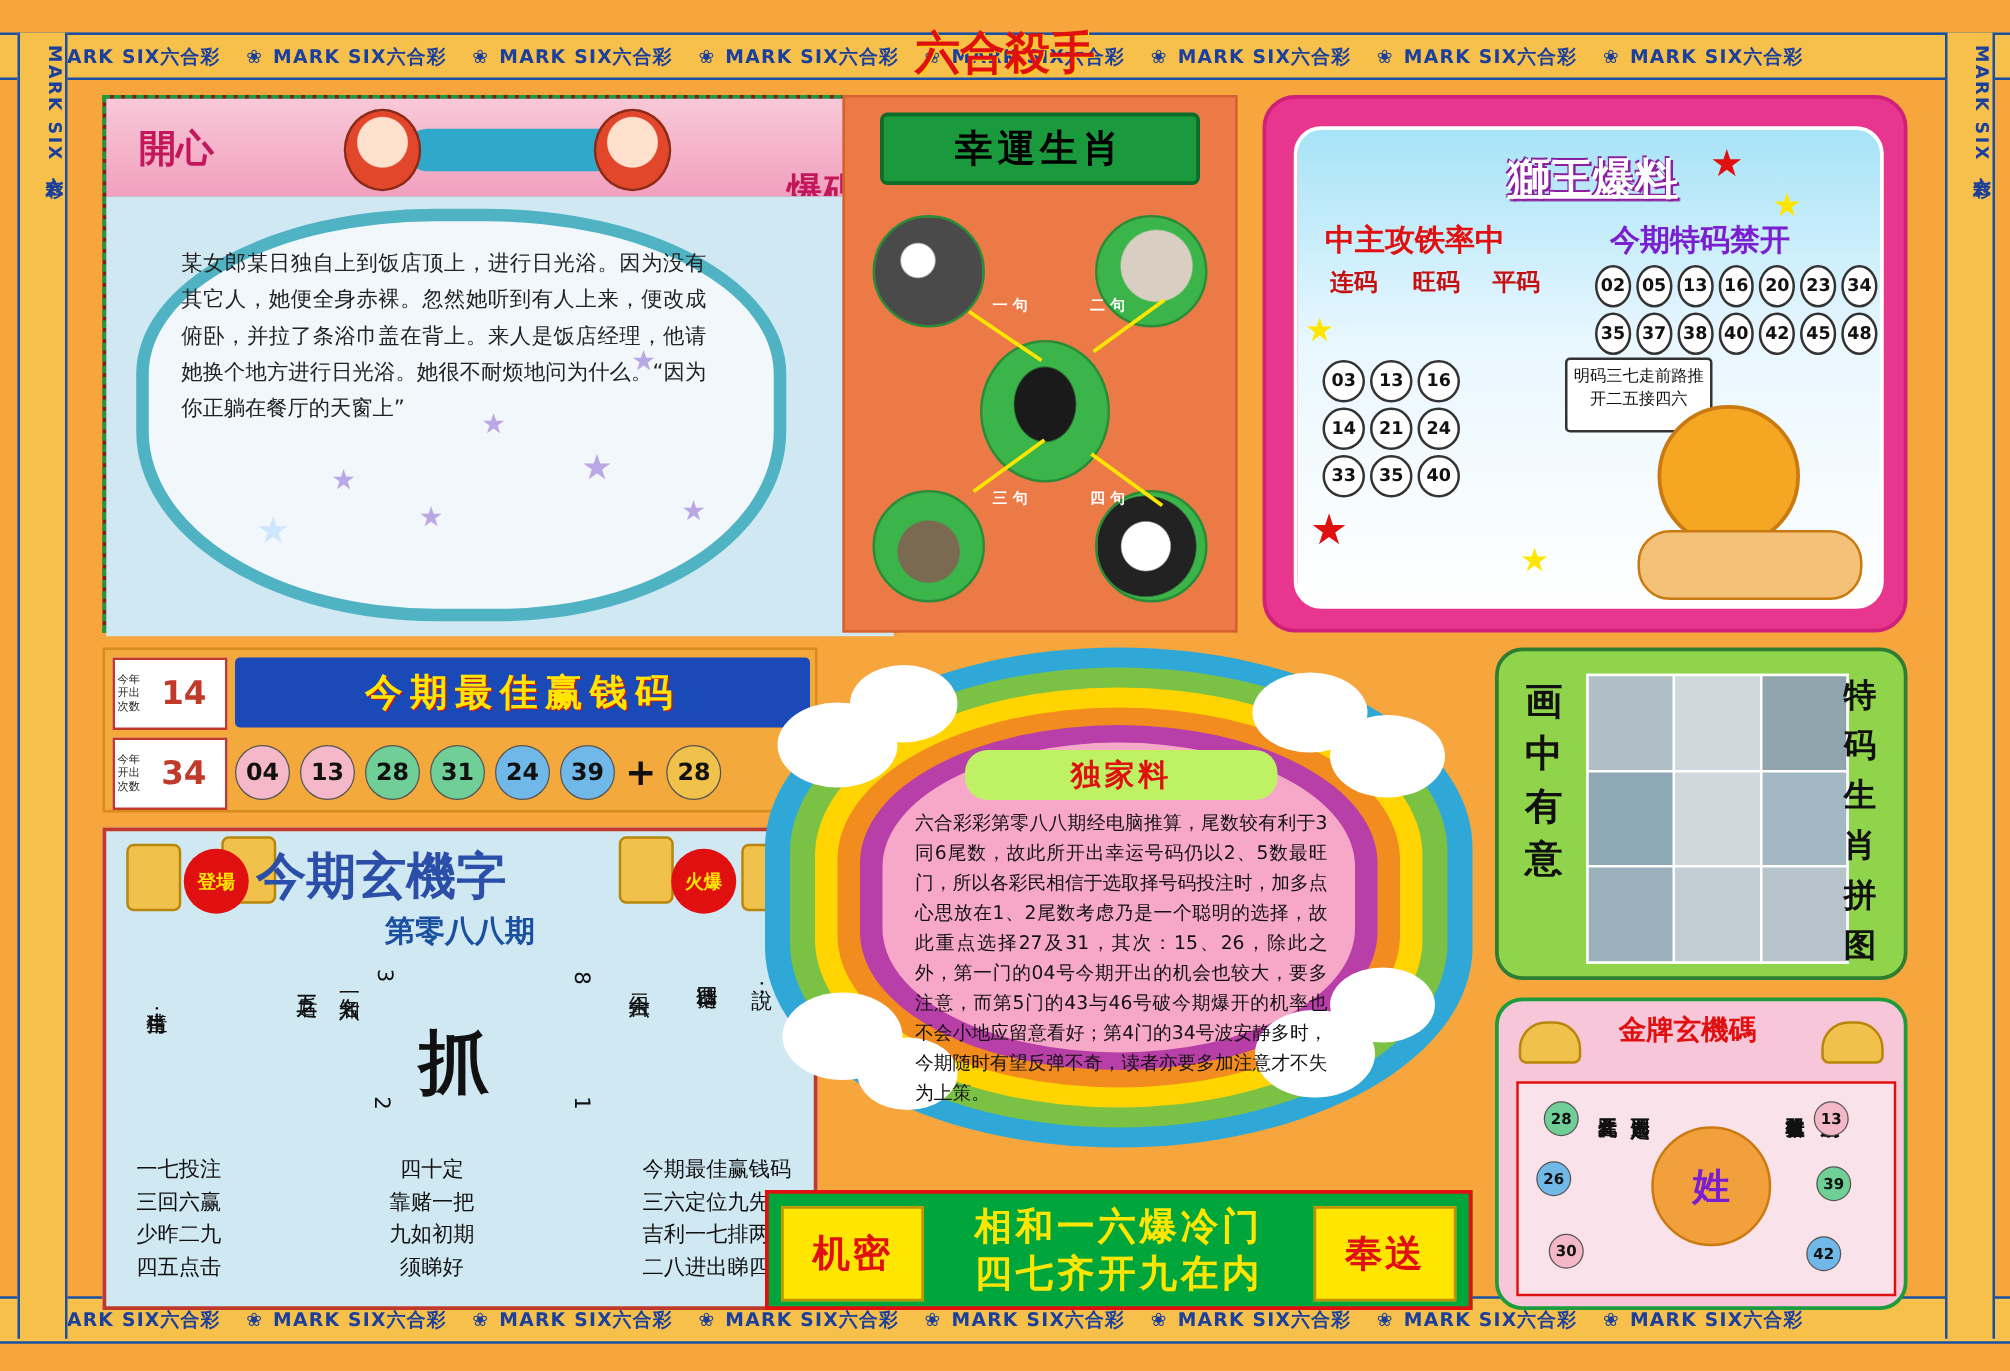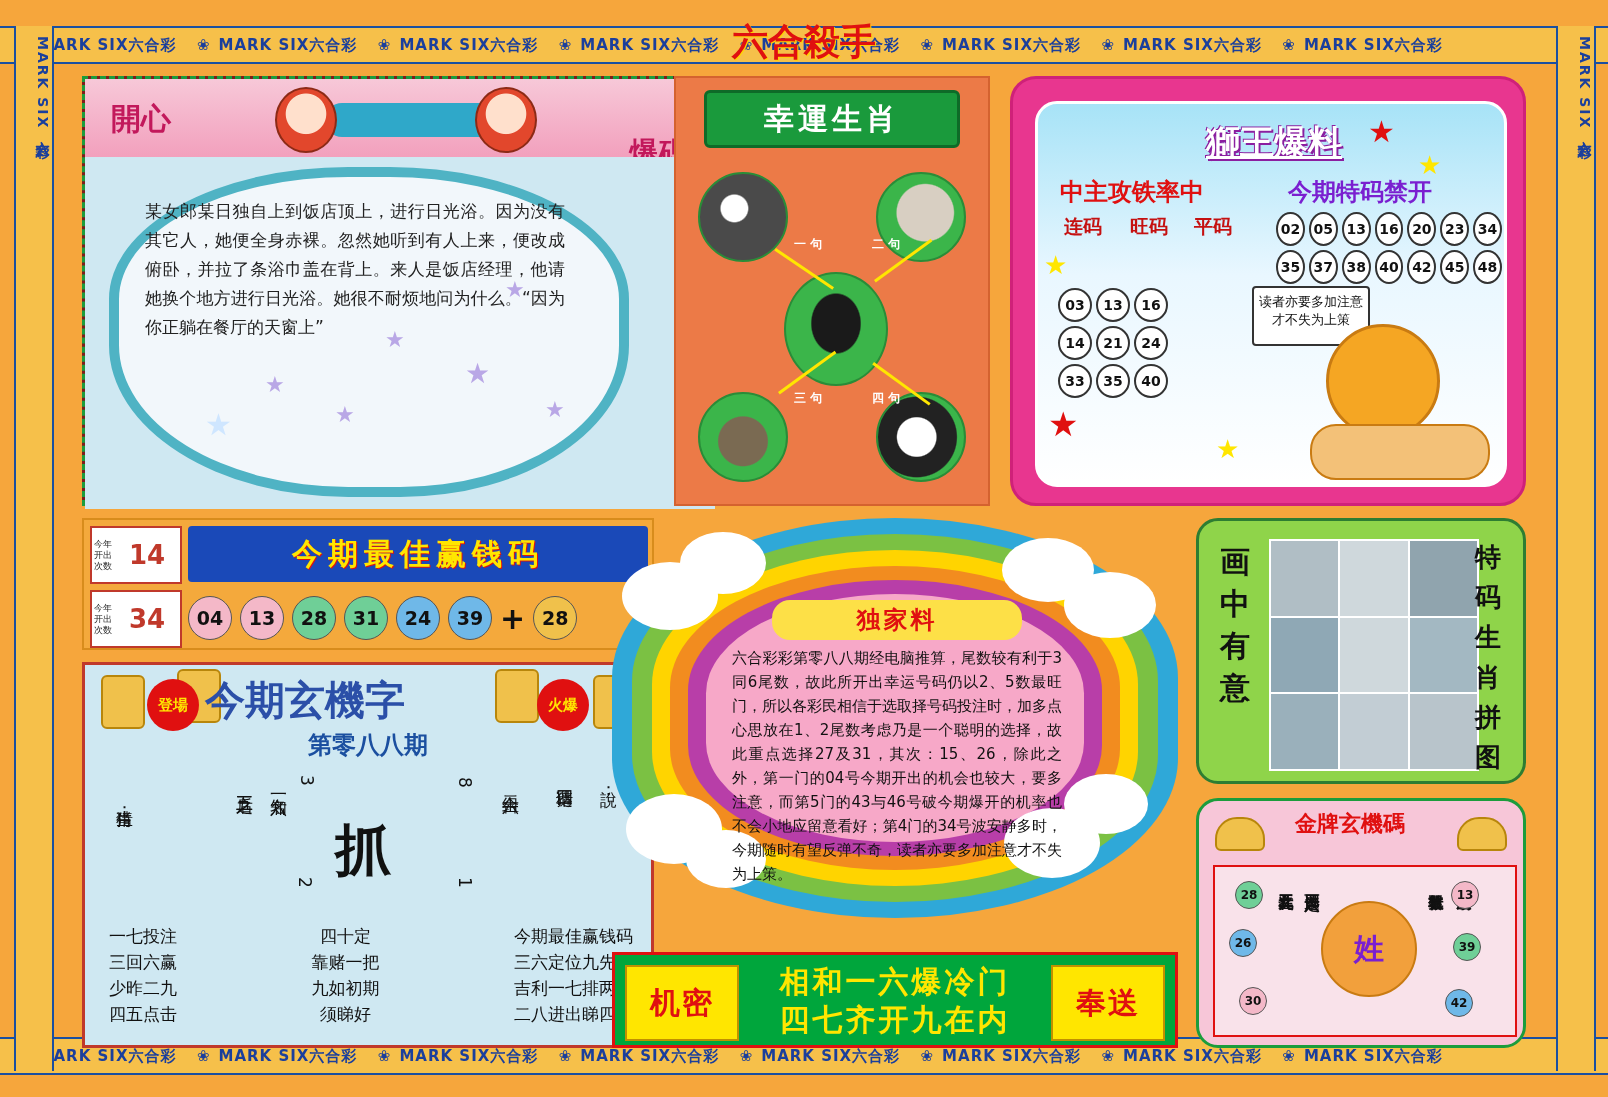--- a/index.html
+++ b/index.html
@@ -70,21 +70,21 @@
   .joke-text{
     position:absolute;left:60px;top:40px;width:420px;
     font-size:17px;line-height:29px;color:#222;text-align:justify;
   }
   .star{position:absolute;color:#b9a7e6;font-size:22px;}
 
   
   #luckyPanel{left:622px;top:14px;width:316px;height:430px;background:#ec7a47;border:2px solid #d4622f;}
   .lucky-head{margin:12px auto 0;width:250px;height:52px;background:#1a9a3c;border:3px solid #0e6b28;border-radius:6px;
      display:flex;align-items:center;justify-content:center;}
-  .lucky-head span{font-size:30px;font-weight:bold;color:#ffffff;letter-spacing:4px;}
+  .lucky-head span{font-size:30px;font-weight:bold;color:#000000;letter-spacing:4px;}
   .lucky-grid{position:relative;margin-top:14px;height:330px;}
   .zcircle{position:absolute;width:86px;height:86px;border-radius:50%;background:#3bb54a;border:2px solid #2a8c38;overflow:hidden;}
   .zcircle.a{left:22px;top:10px;}
   .zcircle.b{left:200px;top:10px;}
   .zcircle.c{left:22px;top:230px;}
   .zcircle.d{left:200px;top:230px;}
   .zcenter{position:absolute;left:108px;top:110px;width:100px;height:110px;border-radius:50%;background:#3bb54a;border:2px solid #2a8c38;}
   .zline{position:absolute;background:#ffe600;height:3px;transform-origin:0 0;}
   .ztag{position:absolute;font-size:12px;color:#fff;font-weight:bold;}
 
@@ -144,21 +144,21 @@
 
   
   #rainbowPanel{left:560px;top:456px;width:566px;height:420px;}
   .rb{position:absolute;border-radius:50%/40%;}
   .rb1{left:0;top:0;width:566px;height:400px;background:#2fa8d8;}
   .rb2{left:20px;top:16px;width:526px;height:368px;background:#7bc143;}
   .rb3{left:40px;top:32px;width:486px;height:336px;background:#ffd400;}
   .rb4{left:58px;top:48px;width:450px;height:304px;background:#f28c1f;}
   .rb5{left:76px;top:62px;width:414px;height:276px;background:#b83ea8;}
   .rb6{left:94px;top:76px;width:378px;height:248px;background:#f7a8c8;}
-  .rb-title{position:absolute;left:160px;top:82px;width:250px;height:40px;background:#fde047;border-radius:18px;
+  .rb-title{position:absolute;left:160px;top:82px;width:250px;height:40px;background:#bef264;border-radius:18px;
      display:flex;align-items:center;justify-content:center;font-size:24px;font-weight:bold;color:#e01010;letter-spacing:3px;}
   .rb-text{position:absolute;left:120px;top:128px;width:330px;font-size:15px;line-height:24px;color:#111;text-align:justify;}
   .cloud{position:absolute;background:#fff;border-radius:50%;}
 
   
   #secretPanel{left:560px;top:890px;width:566px;height:96px;background:#00a63c;border:3px solid #e01010;padding-left:35px;}
   .sec-box{position:absolute;left:10px;top:10px;width:110px;height:72px;background:#ffe600;border:2px solid #c09000;
      display:flex;align-items:center;justify-content:center;}
   .sec-box span{font-size:30px;font-weight:bold;color:#e01010;letter-spacing:2px;}
   .sec-mid{position:absolute;left:130px;top:8px;width:300px;text-align:center;}
@@ -293,21 +293,21 @@
               <div class="ball">14</div>
               <div class="ball">21</div>
               <div class="ball">24</div>
             </div>
             <div class="row">
               <div class="ball">33</div>
               <div class="ball">35</div>
               <div class="ball">40</div>
             </div>
           </div>
-        <div class="bubble">读者亦要多加注意才不失为上策</div>
+        <div class="bubble">明码三七走前路推开二五接四六</div>
 
         <div class="lion-body">
           <div class="lion-mane"></div>
           <div class="lion-face"></div>
           <div class="lion-paw"></div>
         </div>
 
         <div class="pstar" style="left:6px;top:146px;">★</div>
         <div class="pstar red" style="left:10px;top:300px;font-size:34px;">★</div>
         <div class="pstar" style="left:178px;top:330px;">★</div>

